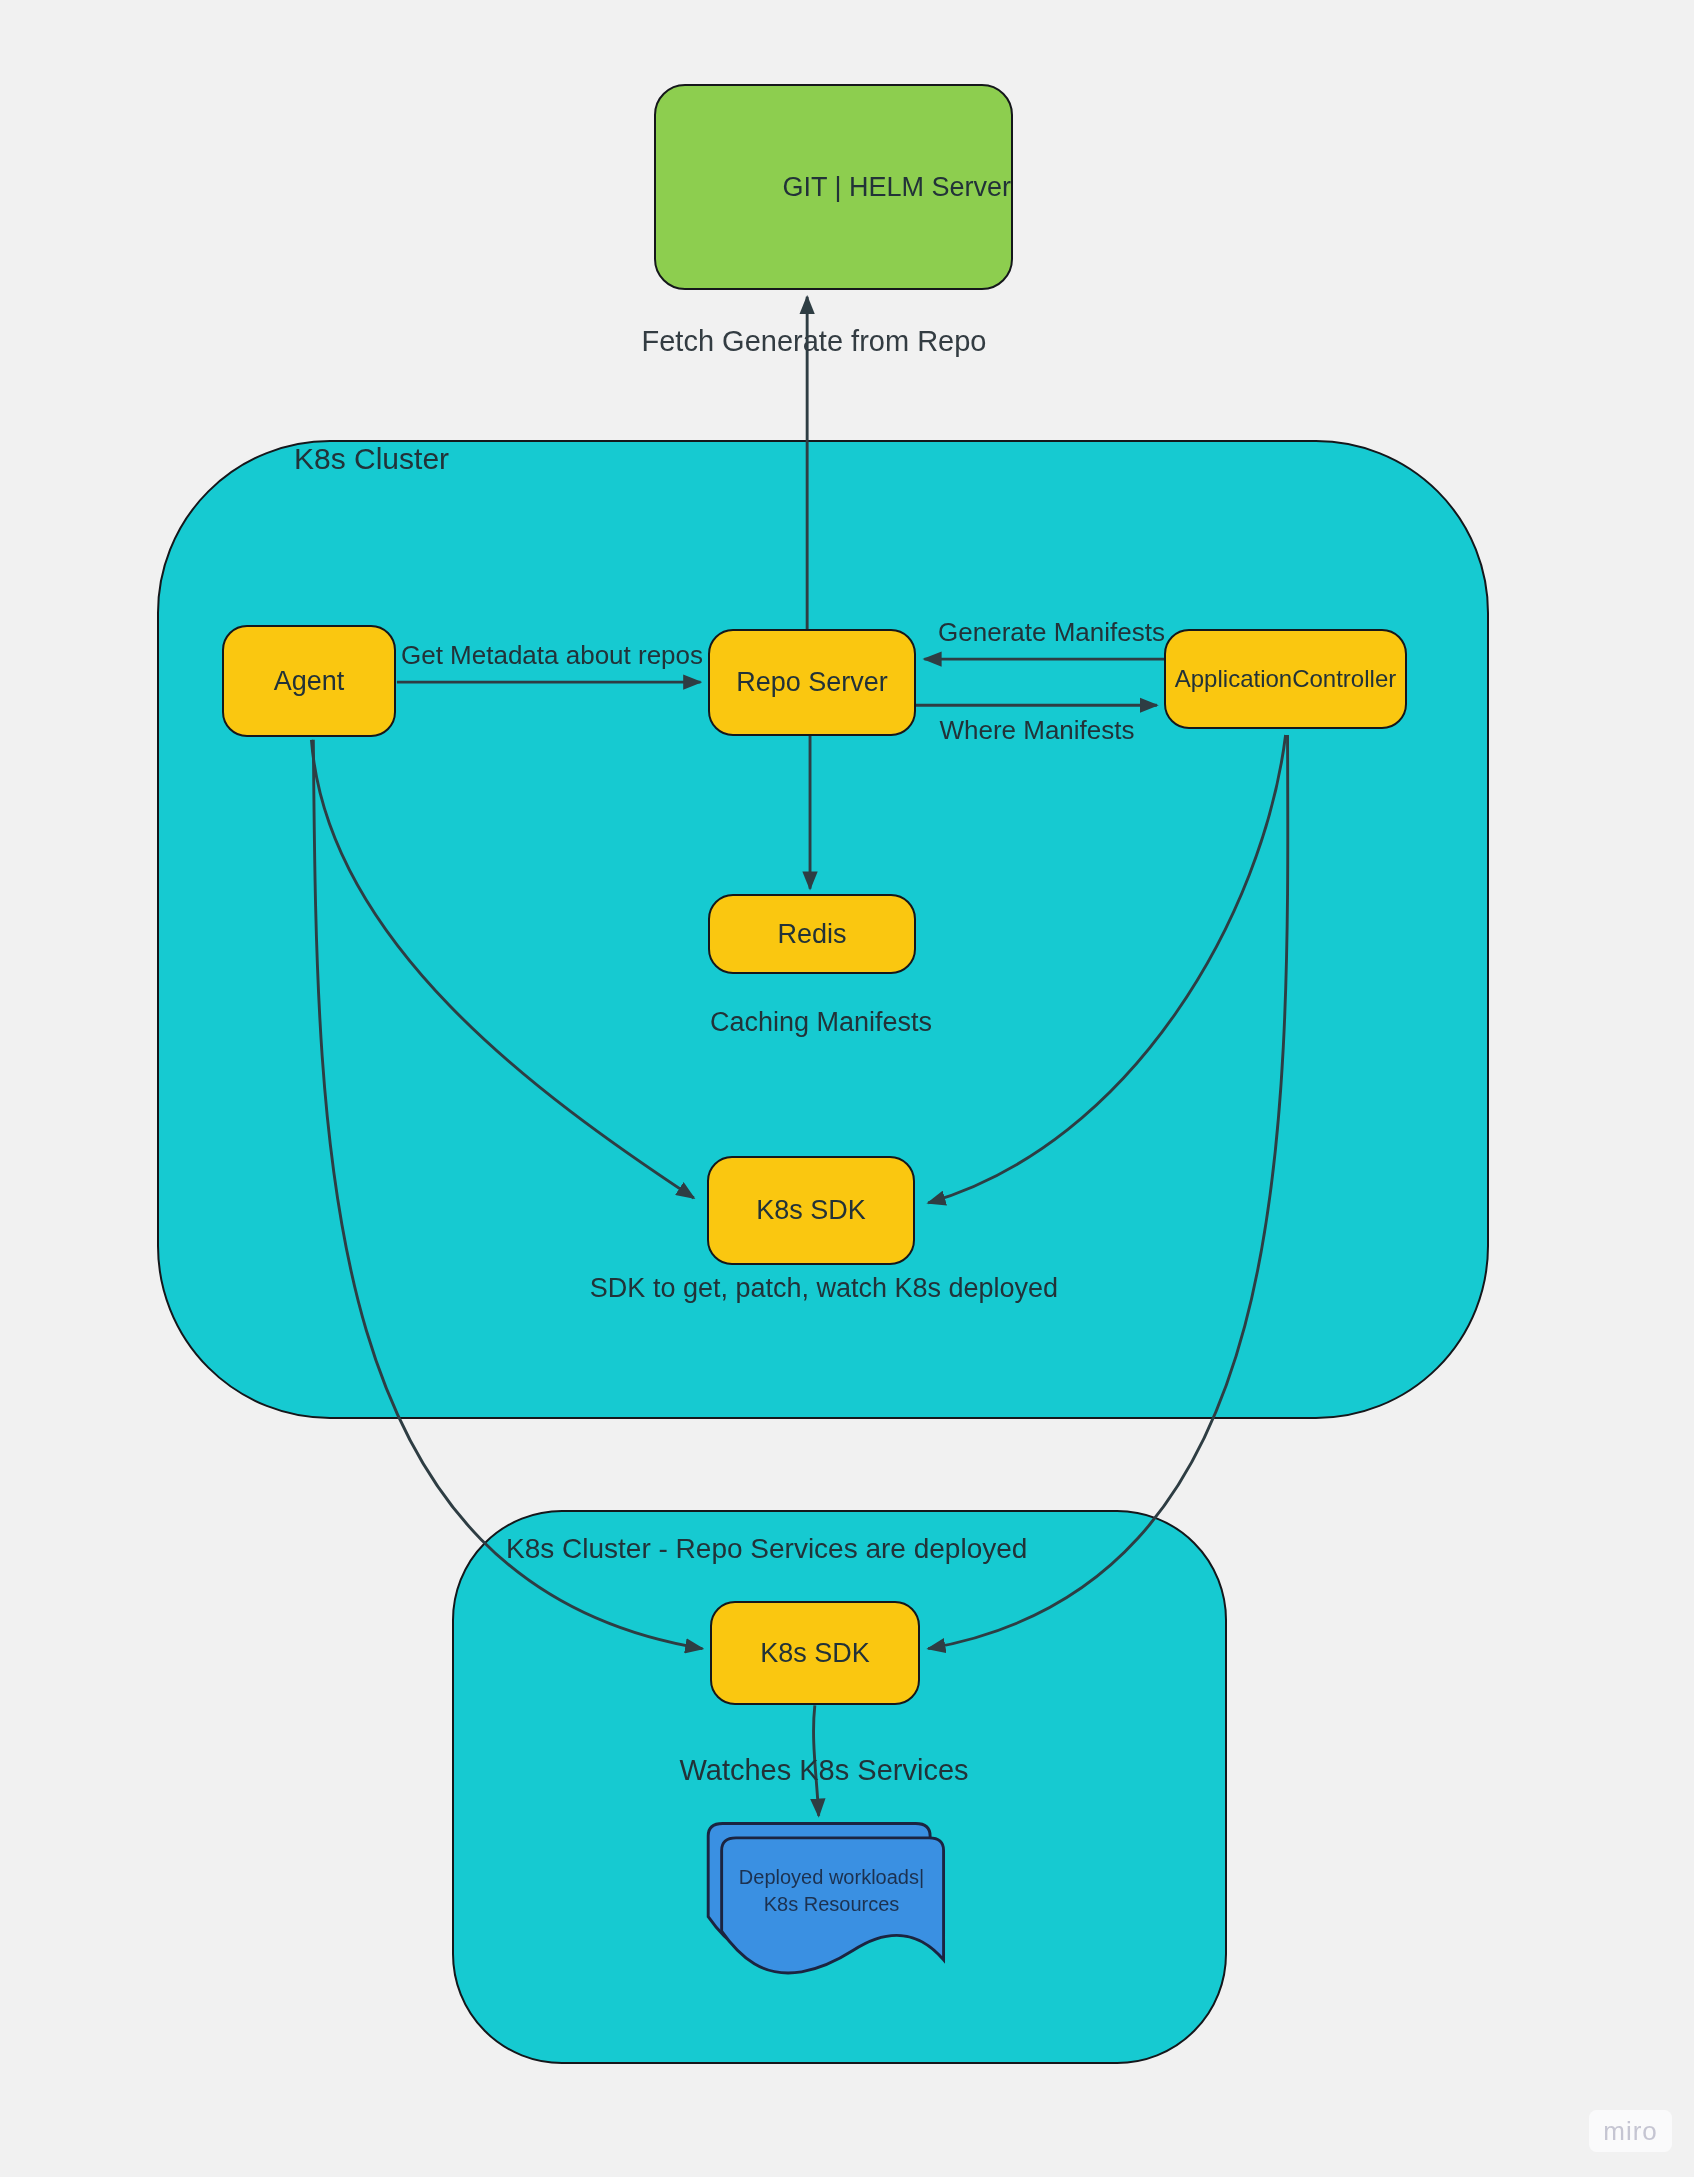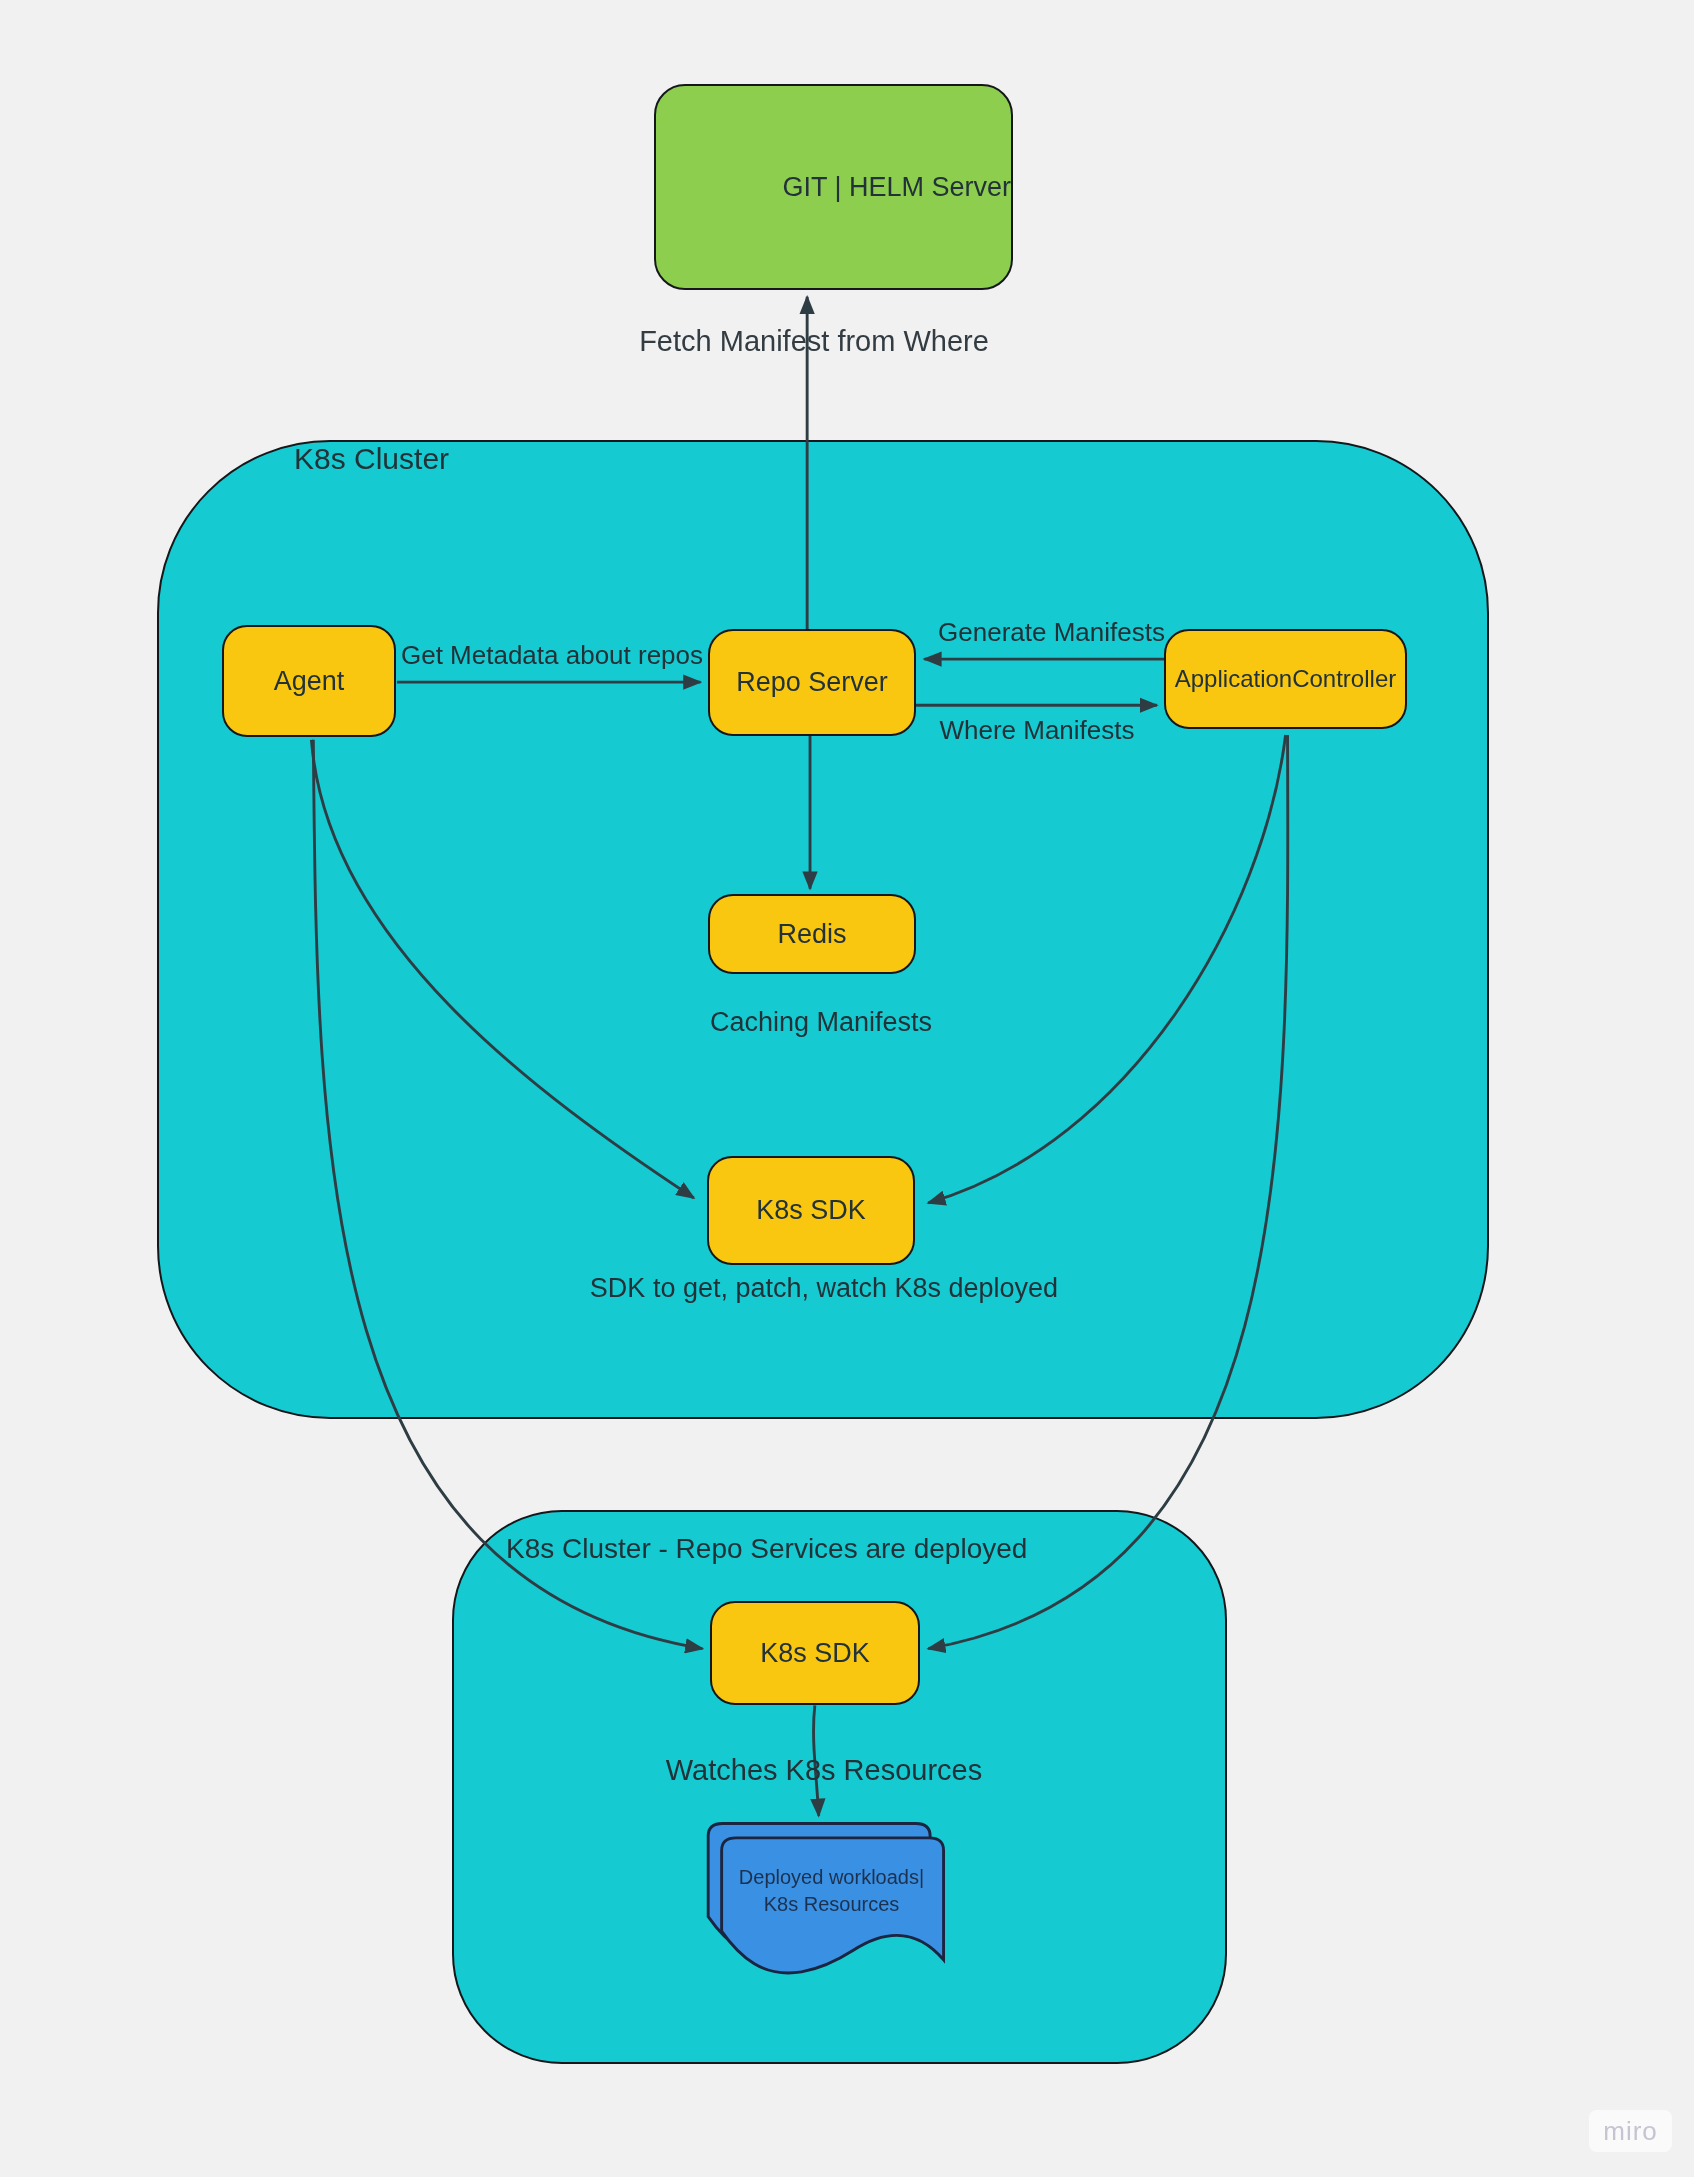--- a/index.html
+++ b/index.html
@@ -114,32 +114,32 @@
 
   <div class="node" style="left:710px;top:1601px;width:210px;height:104px;">
       <span>K8s SDK</span>
     </div>
 
   <div class="doc-text" style="left:721px;top:1864px;">
     <div>Deployed workloads|</div>
     <div>K8s Resources</div>
   </div>
 
-  <div class="caption" style="left:574px;top:325px;width:480px;font-size:29px;">Fetch Manifest from Where</div>
+  <div class="caption" style="left:574px;top:325px;width:480px;font-size:29px;">Fetch Generate from Repo</div>
 
   <div class="edge-label" style="left:331px;top:640px;width:442px;">Get Metadata about repos</div>
 
   <div class="edge-label" style="left:893px;top:617px;width:317px;">Generate Manifests</div>
 
   <div class="edge-label" style="left:893px;top:715px;width:288px;">Where Manifests</div>
 
   <div class="edge-label" style="left:629px;top:1007px;width:384px;font-size:27px;">Caching Manifests</div>
 
   <div class="edge-label" style="left:536px;top:1273px;width:576px;font-size:27px;">SDK to get, patch, watch K8s deployed</div>
 
-  <div class="edge-label" style="left:584px;top:1754px;width:480px;font-size:29px;">Watches K8s Resources</div>
+  <div class="edge-label" style="left:584px;top:1754px;width:480px;font-size:29px;">Watches K8s Services</div>
 
   <div class="watermark" style="left:1589px;top:2110px;width:83px;height:42px;">
     <span>miro</span>
   </div>
 
 </div>
 
 
 </body></html>

